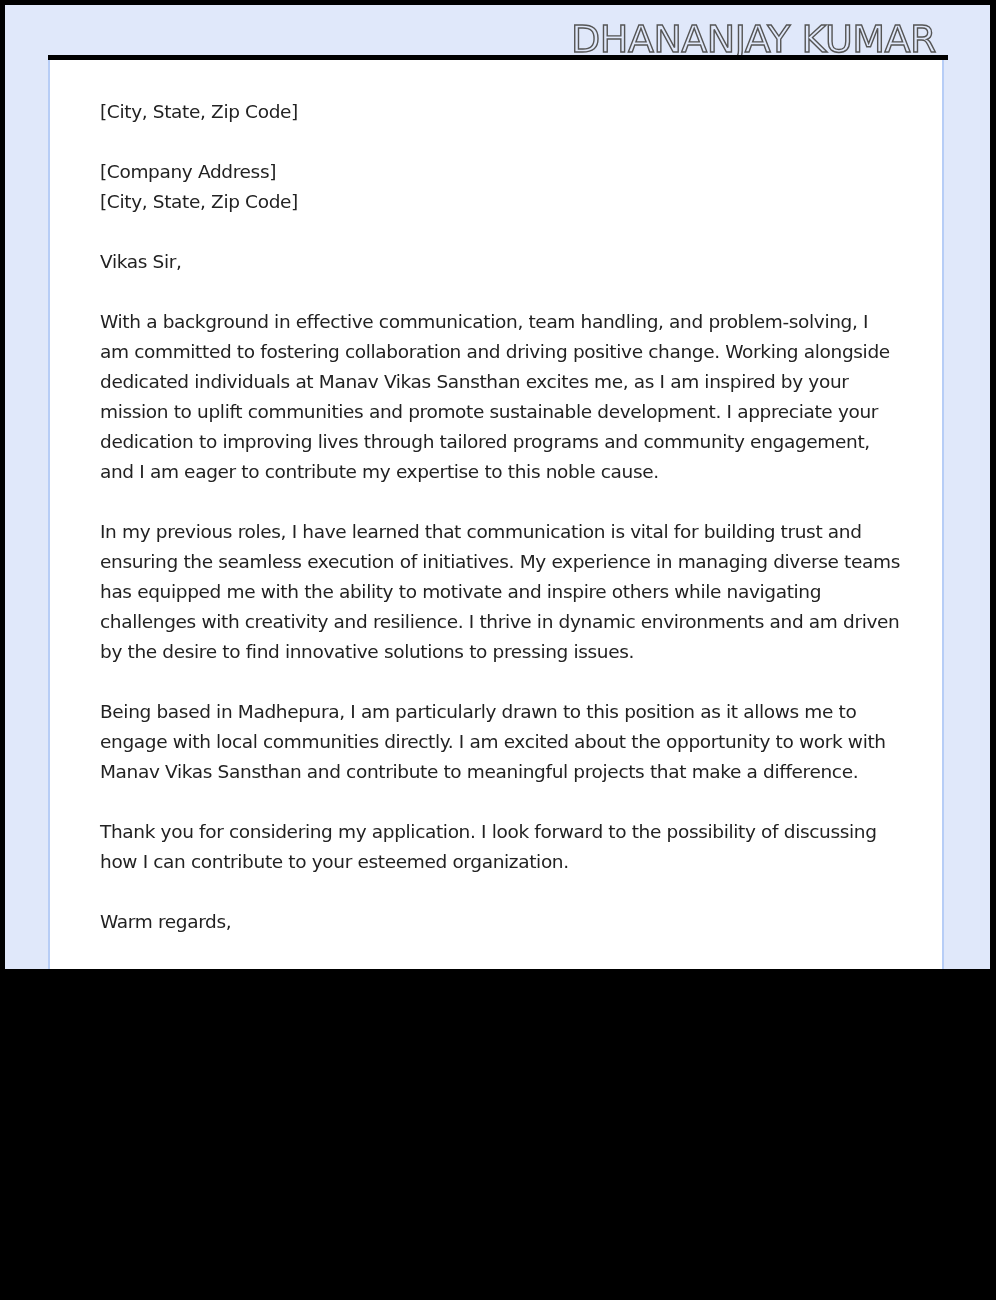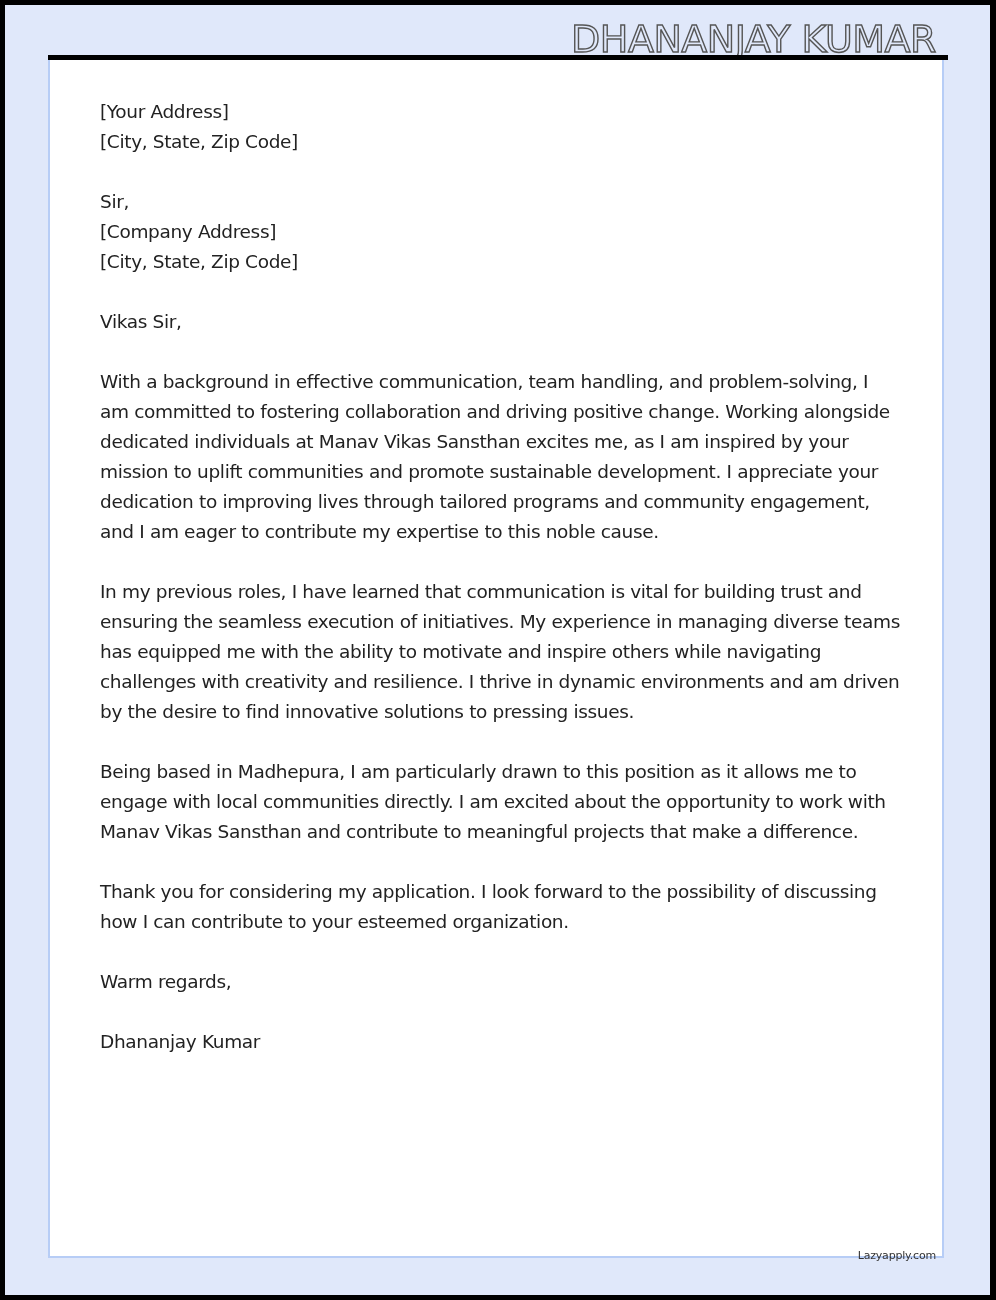--- a/index.html
+++ b/index.html
@@ -2,21 +2,21 @@
 <html><head>
 <meta charset="utf-8">
 <style>
   html, body { margin: 0; padding: 0; }
   body {
     width: 996px; height: 1300px; overflow: hidden;
     background: #000;
     font-family: "DejaVu Sans", sans-serif;
   }
   .frame {
-    position: absolute; left: 5px; top: 5px; width: 985px; height: 1290px;
+    position: absolute; left: 5px; top: 5px; width: 985px; height: 964px;
     background: #e0e8fa; overflow: hidden;
   }
   .name {
     position: absolute; right: 54px; top: 12px;
     font-family: "DejaVu Sans", sans-serif;
     font-size: 38px; letter-spacing: -0.5px;
     color: #e0e8fa;
     -webkit-text-stroke: 1.4px #555;
     line-height: 44px; white-space: nowrap;
   }
@@ -45,25 +45,23 @@
 </head>
 <body>
 
 <div class="frame">
   <div class="name">DHANANJAY KUMAR</div>
   <div class="card"></div>
   <div class="topbar-ext"></div>
 
   <div class="letter">
     <p>
-      <span class="line">[Your Address]</span>
       <span class="line">[City, State, Zip Code]</span>
     </p>
     <p>
-      <span class="line">Sir,</span>
       <span class="line">[Company Address]</span>
       <span class="line">[City, State, Zip Code]</span>
     </p>
     <p>Vikas Sir,</p>
     <p>With a background in effective communication, team handling, and problem-solving, I am committed to fostering collaboration and driving positive change. Working alongside dedicated individuals at Manav Vikas Sansthan excites me, as I am inspired by your mission to uplift communities and promote sustainable development. I appreciate your dedication to improving lives through tailored programs and community engagement, and I am eager to contribute my expertise to this noble cause.</p>
     <p>In my previous roles, I have learned that communication is vital for building trust and ensuring the seamless execution of initiatives. My experience in managing diverse teams has equipped me with the ability to motivate and inspire others while navigating challenges with creativity and resilience. I thrive in dynamic environments and am driven by the desire to find innovative solutions to pressing issues.</p>
     <p>Being based in Madhepura, I am particularly drawn to this position as it allows me to engage with local communities directly. I am excited about the opportunity to work with Manav Vikas Sansthan and contribute to meaningful projects that make a difference.</p>
     <p>Thank you for considering my application. I look forward to the possibility of discussing how I can contribute to your esteemed organization.</p>
     <p>Warm regards,</p>
     <p>Dhananjay Kumar</p>

